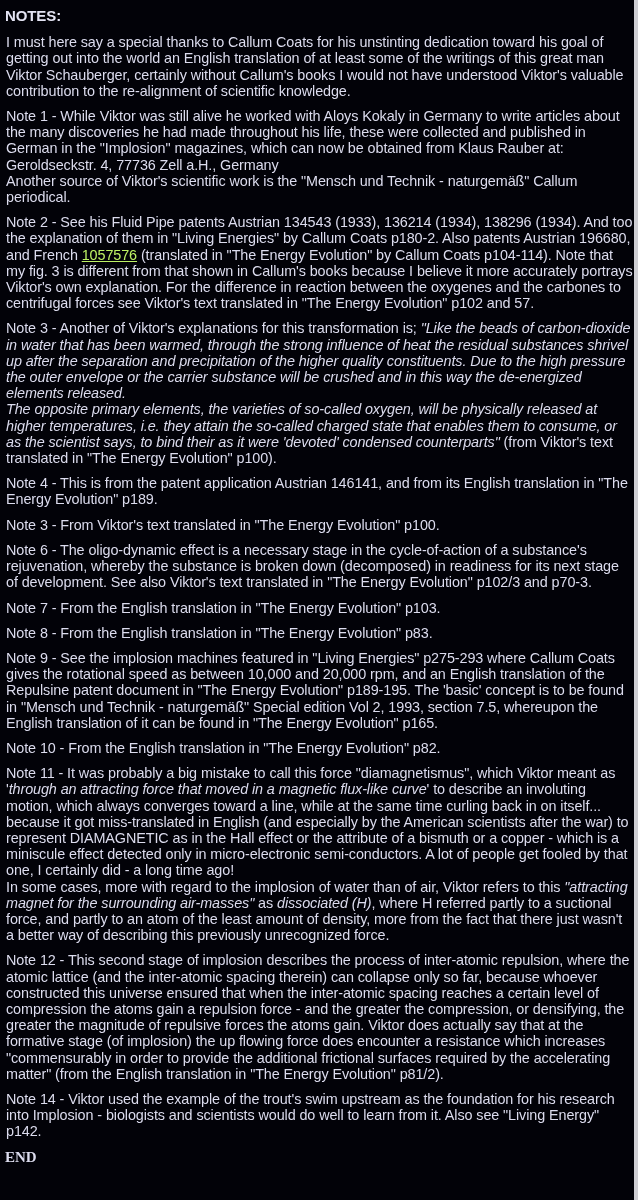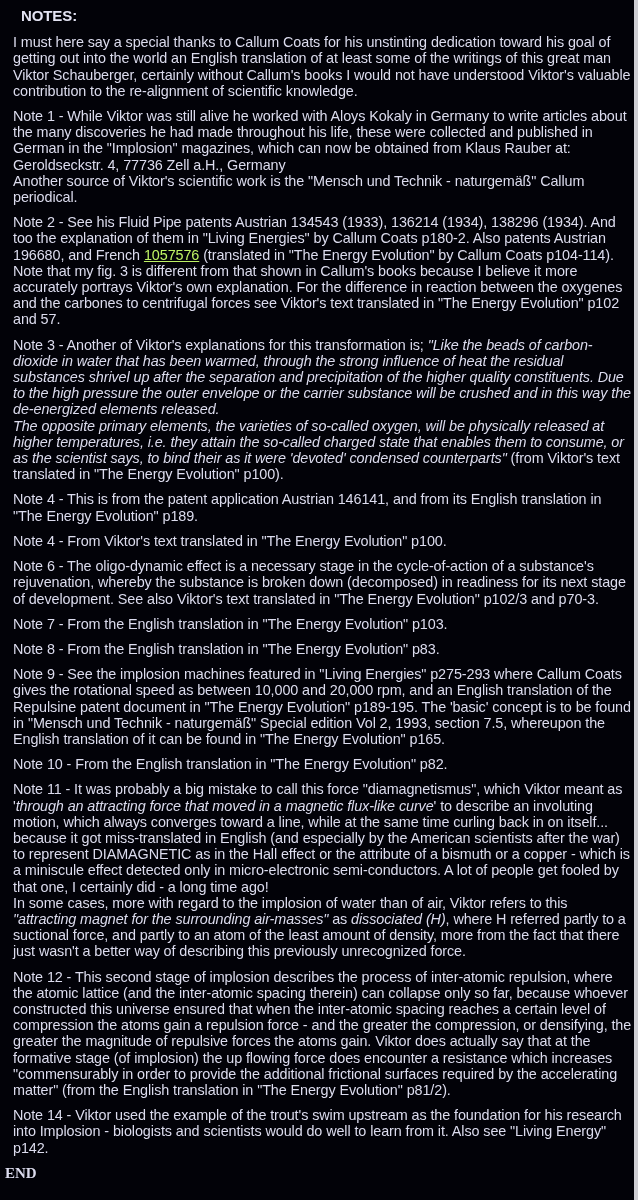--- a/index.html
+++ b/index.html
@@ -29,25 +29,25 @@
       width: 628px;
       font-family: "Liberation Sans", sans-serif;
       font-size: 14.4px;
       line-height: 16.2px;
       color: #dcdcee;
       letter-spacing: -0.1px;
     }
     .heading {
       font-weight: bold;
       font-size: 15px;
-      margin: 4px 0 10px 16px;
+      margin: 4px 0 10px 0;
       color: #e4e4f4;
     }
     p {
-      margin: 0 0 9px 8px;
+      margin: 0 0 9px 1px;
     }
     .link {
       color: #bef264;
       text-decoration: underline;
     }
     em { font-style: italic; }
     .end {
       font-family: "Liberation Serif", serif;
       font-weight: bold;
       font-size: 15px;
@@ -66,21 +66,21 @@
     <p>
       <span>Note 1 - While Viktor was still alive he worked with Aloys Kokaly in Germany to write articles about the many discoveries he had made throughout his life, these were collected and published in German in the "Implosion" magazines, which can now be obtained from Klaus Rauber at: Geroldseckstr. 4, 77736 Zell a.H., Germany</span><br>
       <span>Another source of Viktor's scientific work is the "Mensch und Technik - naturgemäß" Callum periodical.</span>
     </p>
 
     <p><span>Note 2 - See his Fluid Pipe patents Austrian 134543 (1933), 136214 (1934), 138296 (1934). And too the explanation of them in "Living Energies" by Callum Coats p180-2. Also patents Austrian 196680, and French </span><a class="link">1057576</a><span> (translated in "The Energy Evolution" by Callum Coats p104-114). Note that my fig. 3 is different from that shown in Callum's books because I believe it more accurately portrays Viktor's own explanation. For the difference in reaction between the oxygenes and the carbones to centrifugal forces see Viktor's text translated in "The Energy Evolution" p102 and 57.</span></p>
 
     <p><span>Note 3 - Another of Viktor's explanations for this transformation is; </span><em>"Like the beads of carbon-dioxide in water that has been warmed, through the strong influence of heat the residual substances shrivel up after the separation and precipitation of the higher quality constituents. Due to the high pressure the outer envelope or the carrier substance will be crushed and in this way the de-energized elements released.</em><br><em>The opposite primary elements, the varieties of so-called oxygen, will be physically released at higher temperatures, i.e. they attain the so-called charged state that enables them to consume, or as the scientist says, to bind their as it were 'devoted' condensed counterparts"</em><span> (from Viktor's text translated in "The Energy Evolution" p100).</span></p>
 
     <p>Note 4 - This is from the patent application Austrian 146141, and from its English translation in "The Energy Evolution" p189.</p>
-    <p>Note 4 - From Viktor's text translated in "The Energy Evolution" p100.</p>
+    <p>Note 3 - From Viktor's text translated in "The Energy Evolution" p100.</p>
     <p>Note 6 - The oligo-dynamic effect is a necessary stage in the cycle-of-action of a substance's rejuvenation, whereby the substance is broken down (decomposed) in readiness for its next stage of development. See also Viktor's text translated in "The Energy Evolution" p102/3 and p70-3.</p>
     <p>Note 7 - From the English translation in "The Energy Evolution" p103.</p>
     <p>Note 8 - From the English translation in "The Energy Evolution" p83.</p>
     <p>Note 9 - See the implosion machines featured in "Living Energies" p275-293 where Callum Coats gives the rotational speed as between 10,000 and 20,000 rpm, and an English translation of the Repulsine patent document in "The Energy Evolution" p189-195. The 'basic' concept is to be found in "Mensch und Technik - naturgemäß" Special edition Vol 2, 1993, section 7.5, whereupon the English translation of it can be found in "The Energy Evolution" p165.</p>
     <p>Note 10 - From the English translation in "The Energy Evolution" p82.</p>
 
     <p><span>Note 11 - It was probably a big mistake to call this force "diamagnetismus", which Viktor meant as '</span><em>through an attracting force that moved in a magnetic flux-like curve</em><span>' to describe an involuting motion, which always converges toward a line, while at the same time curling back in on itself... because it got miss-translated in English (and especially by the American scientists after the war) to represent DIAMAGNETIC as in the Hall effect or the attribute of a bismuth or a copper - which is a miniscule effect detected only in micro-electronic semi-conductors. A lot of people get fooled by that one, I certainly did - a long time ago!</span><br><span>In some cases, more with regard to the implosion of water than of air, Viktor refers to this </span><em>"attracting magnet for the surrounding air-masses"</em><span> as </span><em>dissociated (H)</em><span>, where H referred partly to a suctional force, and partly to an atom of the least amount of density, more from the fact that there just wasn't a better way of describing this previously unrecognized force.</span></p>
 
     <p>Note 12 - This second stage of implosion describes the process of inter-atomic repulsion, where the atomic lattice (and the inter-atomic spacing therein) can collapse only so far, because whoever constructed this universe ensured that when the inter-atomic spacing reaches a certain level of compression the atoms gain a repulsion force - and the greater the compression, or densifying, the greater the magnitude of repulsive forces the atoms gain. Viktor does actually say that at the formative stage (of implosion) the up flowing force does encounter a resistance which increases "commensurably in order to provide the additional frictional surfaces required by the accelerating matter" (from the English translation in "The Energy Evolution" p81/2).</p>
     <p>Note 14 - Viktor used the example of the trout's swim upstream as the foundation for his research into Implosion - biologists and scientists would do well to learn from it. Also see "Living Energy" p142.</p>

